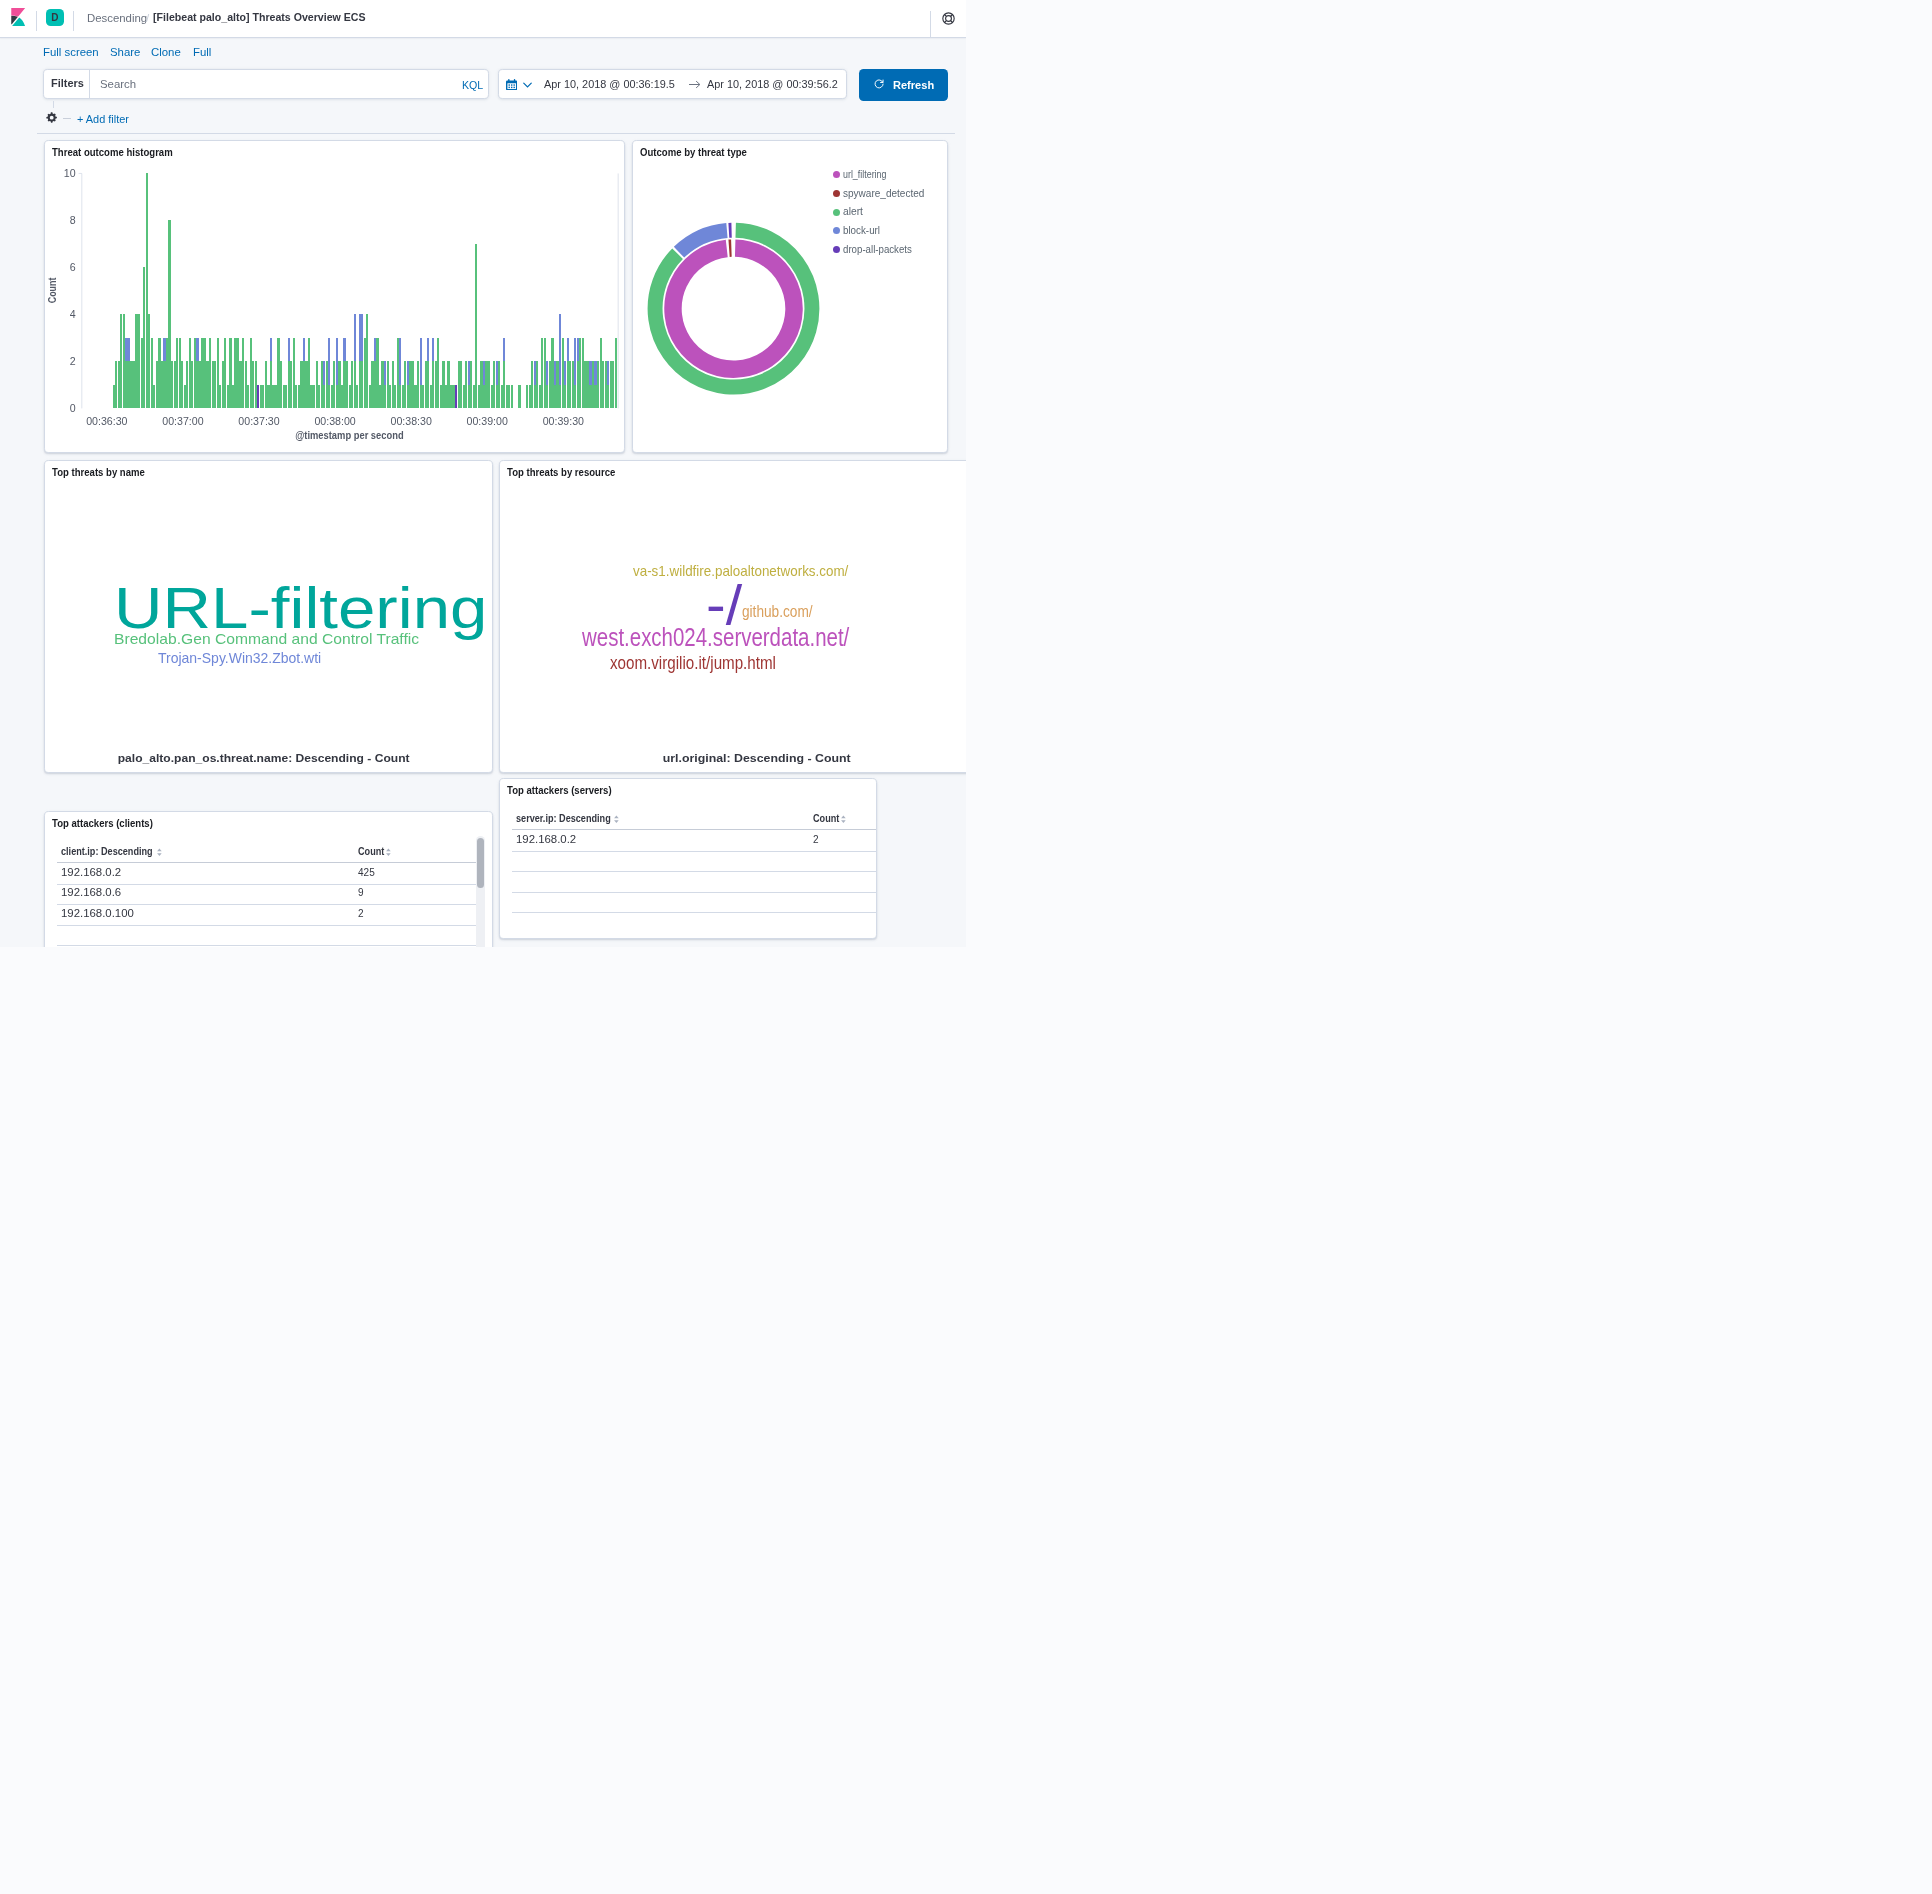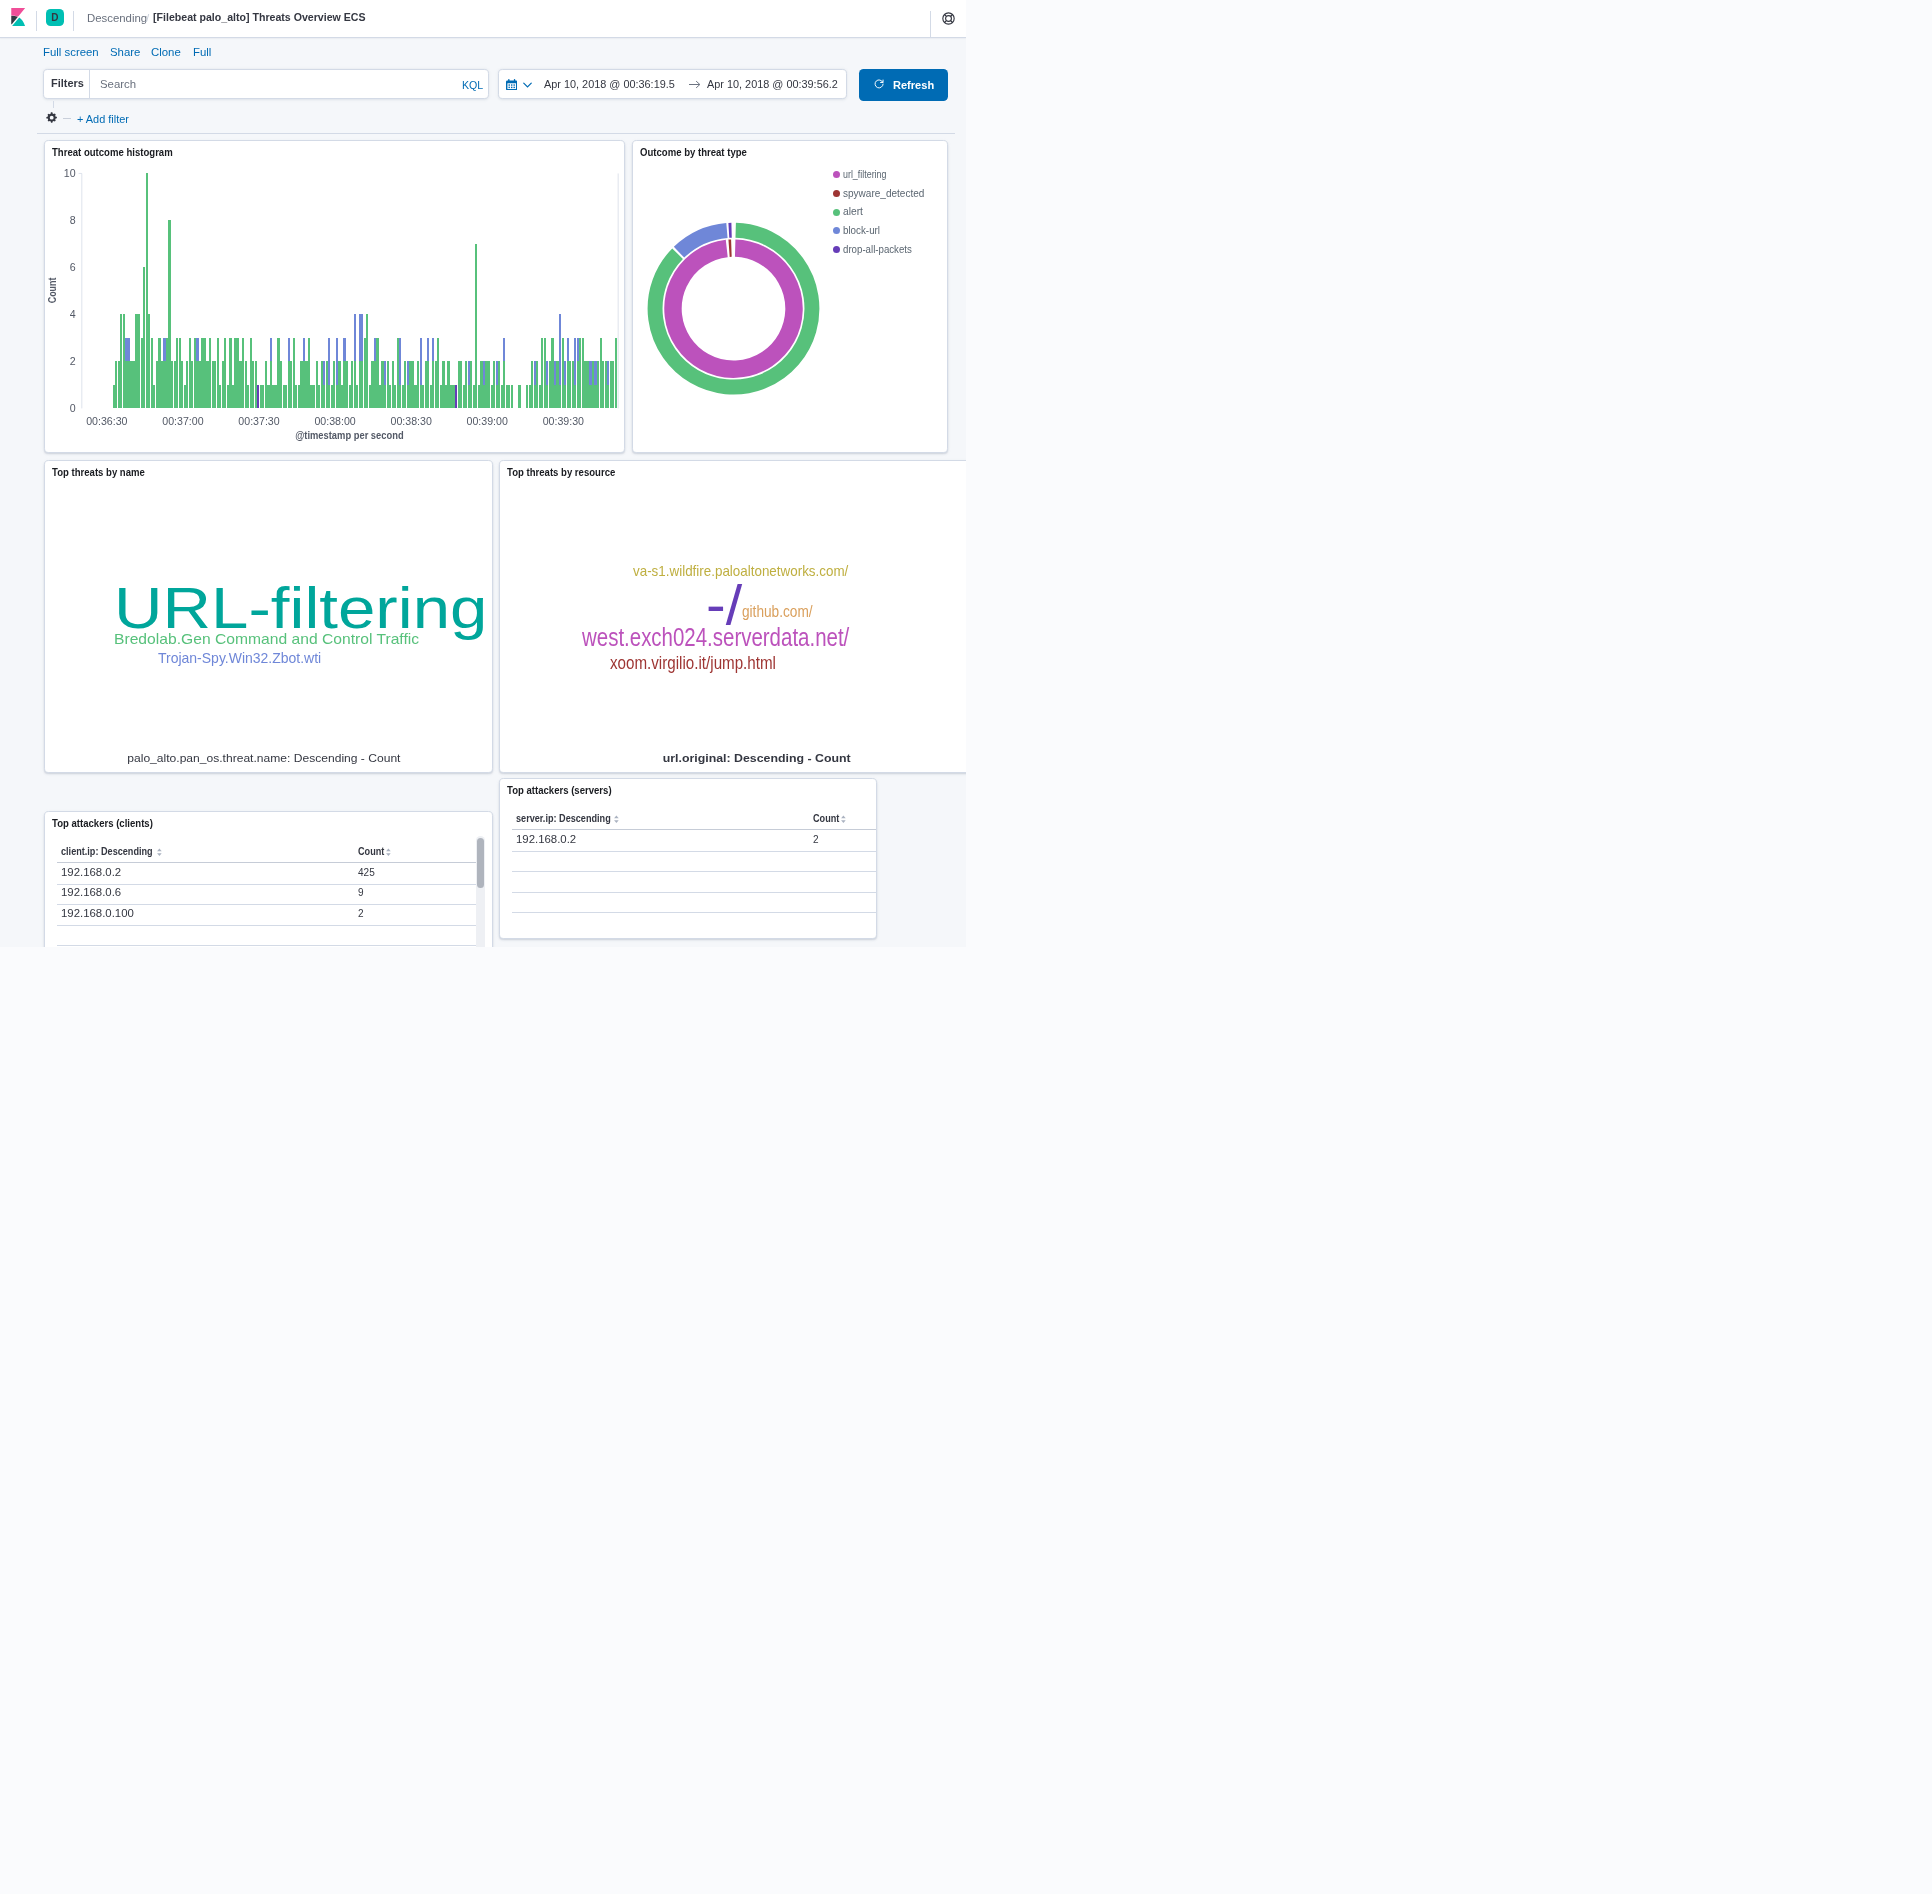--- a/index.html
+++ b/index.html
@@ -370,21 +370,21 @@
     <div class="abs" style="left:210px;top:83px;font-size:11.4px;color:#5a6570;transform:scaleX(0.86);transform-origin:left top;">block-url</div>
     <div class="abs" style="left:200px;top:105px;width:7.2px;height:7.2px;border-radius:50%;background:#663db8;"></div>
     <div class="abs" style="left:210px;top:102px;font-size:11.4px;color:#5a6570;transform:scaleX(0.85);transform-origin:left top;">drop-all-packets</div>
   </div>
 
   <div class="panel" style="left:44px;top:460px;width:449px;height:313px;overflow:hidden;">
     <div class="ptitle">Top threats by name</div>
     <div class="abs" id="tag-url" style="left:69px;top:118px;font-size:58px;line-height:1;color:#00a69b;white-space:nowrap;transform:scaleX(1.1585);transform-origin:left top;">URL-filtering</div>
     <div class="abs" id="tag-bred" style="left:69px;top:171px;font-size:14.4px;line-height:1;color:#57c17b;white-space:nowrap;transform:scaleX(1.0876);transform-origin:left top;">Bredolab.Gen Command and Control Traffic</div>
     <div class="abs" id="tag-troj" style="left:113px;top:189px;font-size:15px;line-height:1;color:#6f87d8;white-space:nowrap;transform:scaleX(0.9322);transform-origin:left top;">Trojan-Spy.Win32.Zbot.wti</div>
-    <div class="abs" style="left:0;top:291px;width:438px;text-align:center;font-size:11.4px;font-weight:normal;color:#343741;"><span style="display:inline-block;transform:scaleX(1.06);">palo_alto.pan_os.threat.name: Descending - Count</span></div>
+    <div class="abs" style="left:0;top:291px;width:438px;text-align:center;font-size:11.4px;font-weight:bold;color:#343741;"><span style="display:inline-block;transform:scaleX(1.06);">palo_alto.pan_os.threat.name: Descending - Count</span></div>
   </div>
 
   <div class="panel" style="left:499px;top:460px;width:516px;height:313px;overflow:hidden;">
     <div class="ptitle">Top threats by resource</div>
     <div class="abs" id="tag-va" style="left:133px;top:102px;font-size:15px;line-height:1;color:#bfaf40;white-space:nowrap;transform:scaleX(0.8938);transform-origin:left top;">va-s1.wildfire.paloaltonetworks.com/</div>
     <div class="abs" id="tag-dash" style="left:206px;top:117px;font-size:55px;line-height:1;color:#663db8;white-space:nowrap;transform:scaleX(1.075);transform-origin:left top;">-/</div>
     <div class="abs" id="tag-git" style="left:242px;top:143px;font-size:16px;line-height:1;color:#daa05d;white-space:nowrap;transform:scaleX(0.8531);transform-origin:left top;">github.com/</div>
     <div class="abs" id="tag-west" style="left:82px;top:163px;font-size:26.6px;line-height:1;color:#bc52bc;white-space:nowrap;transform:scaleX(0.7693);transform-origin:left top;">west.exch024.serverdata.net/</div>
     <div class="abs" id="tag-xoom" style="left:110px;top:193px;font-size:18px;line-height:1;color:#9e3533;white-space:nowrap;transform:scaleX(0.8423);transform-origin:left top;">xoom.virgilio.it/jump.html</div>
     <div class="abs" style="left:0;top:291px;width:100%;text-align:center;font-size:11.4px;font-weight:bold;color:#343741;"><span style="display:inline-block;transform:scaleX(1.084);">url.original: Descending - Count</span></div>

